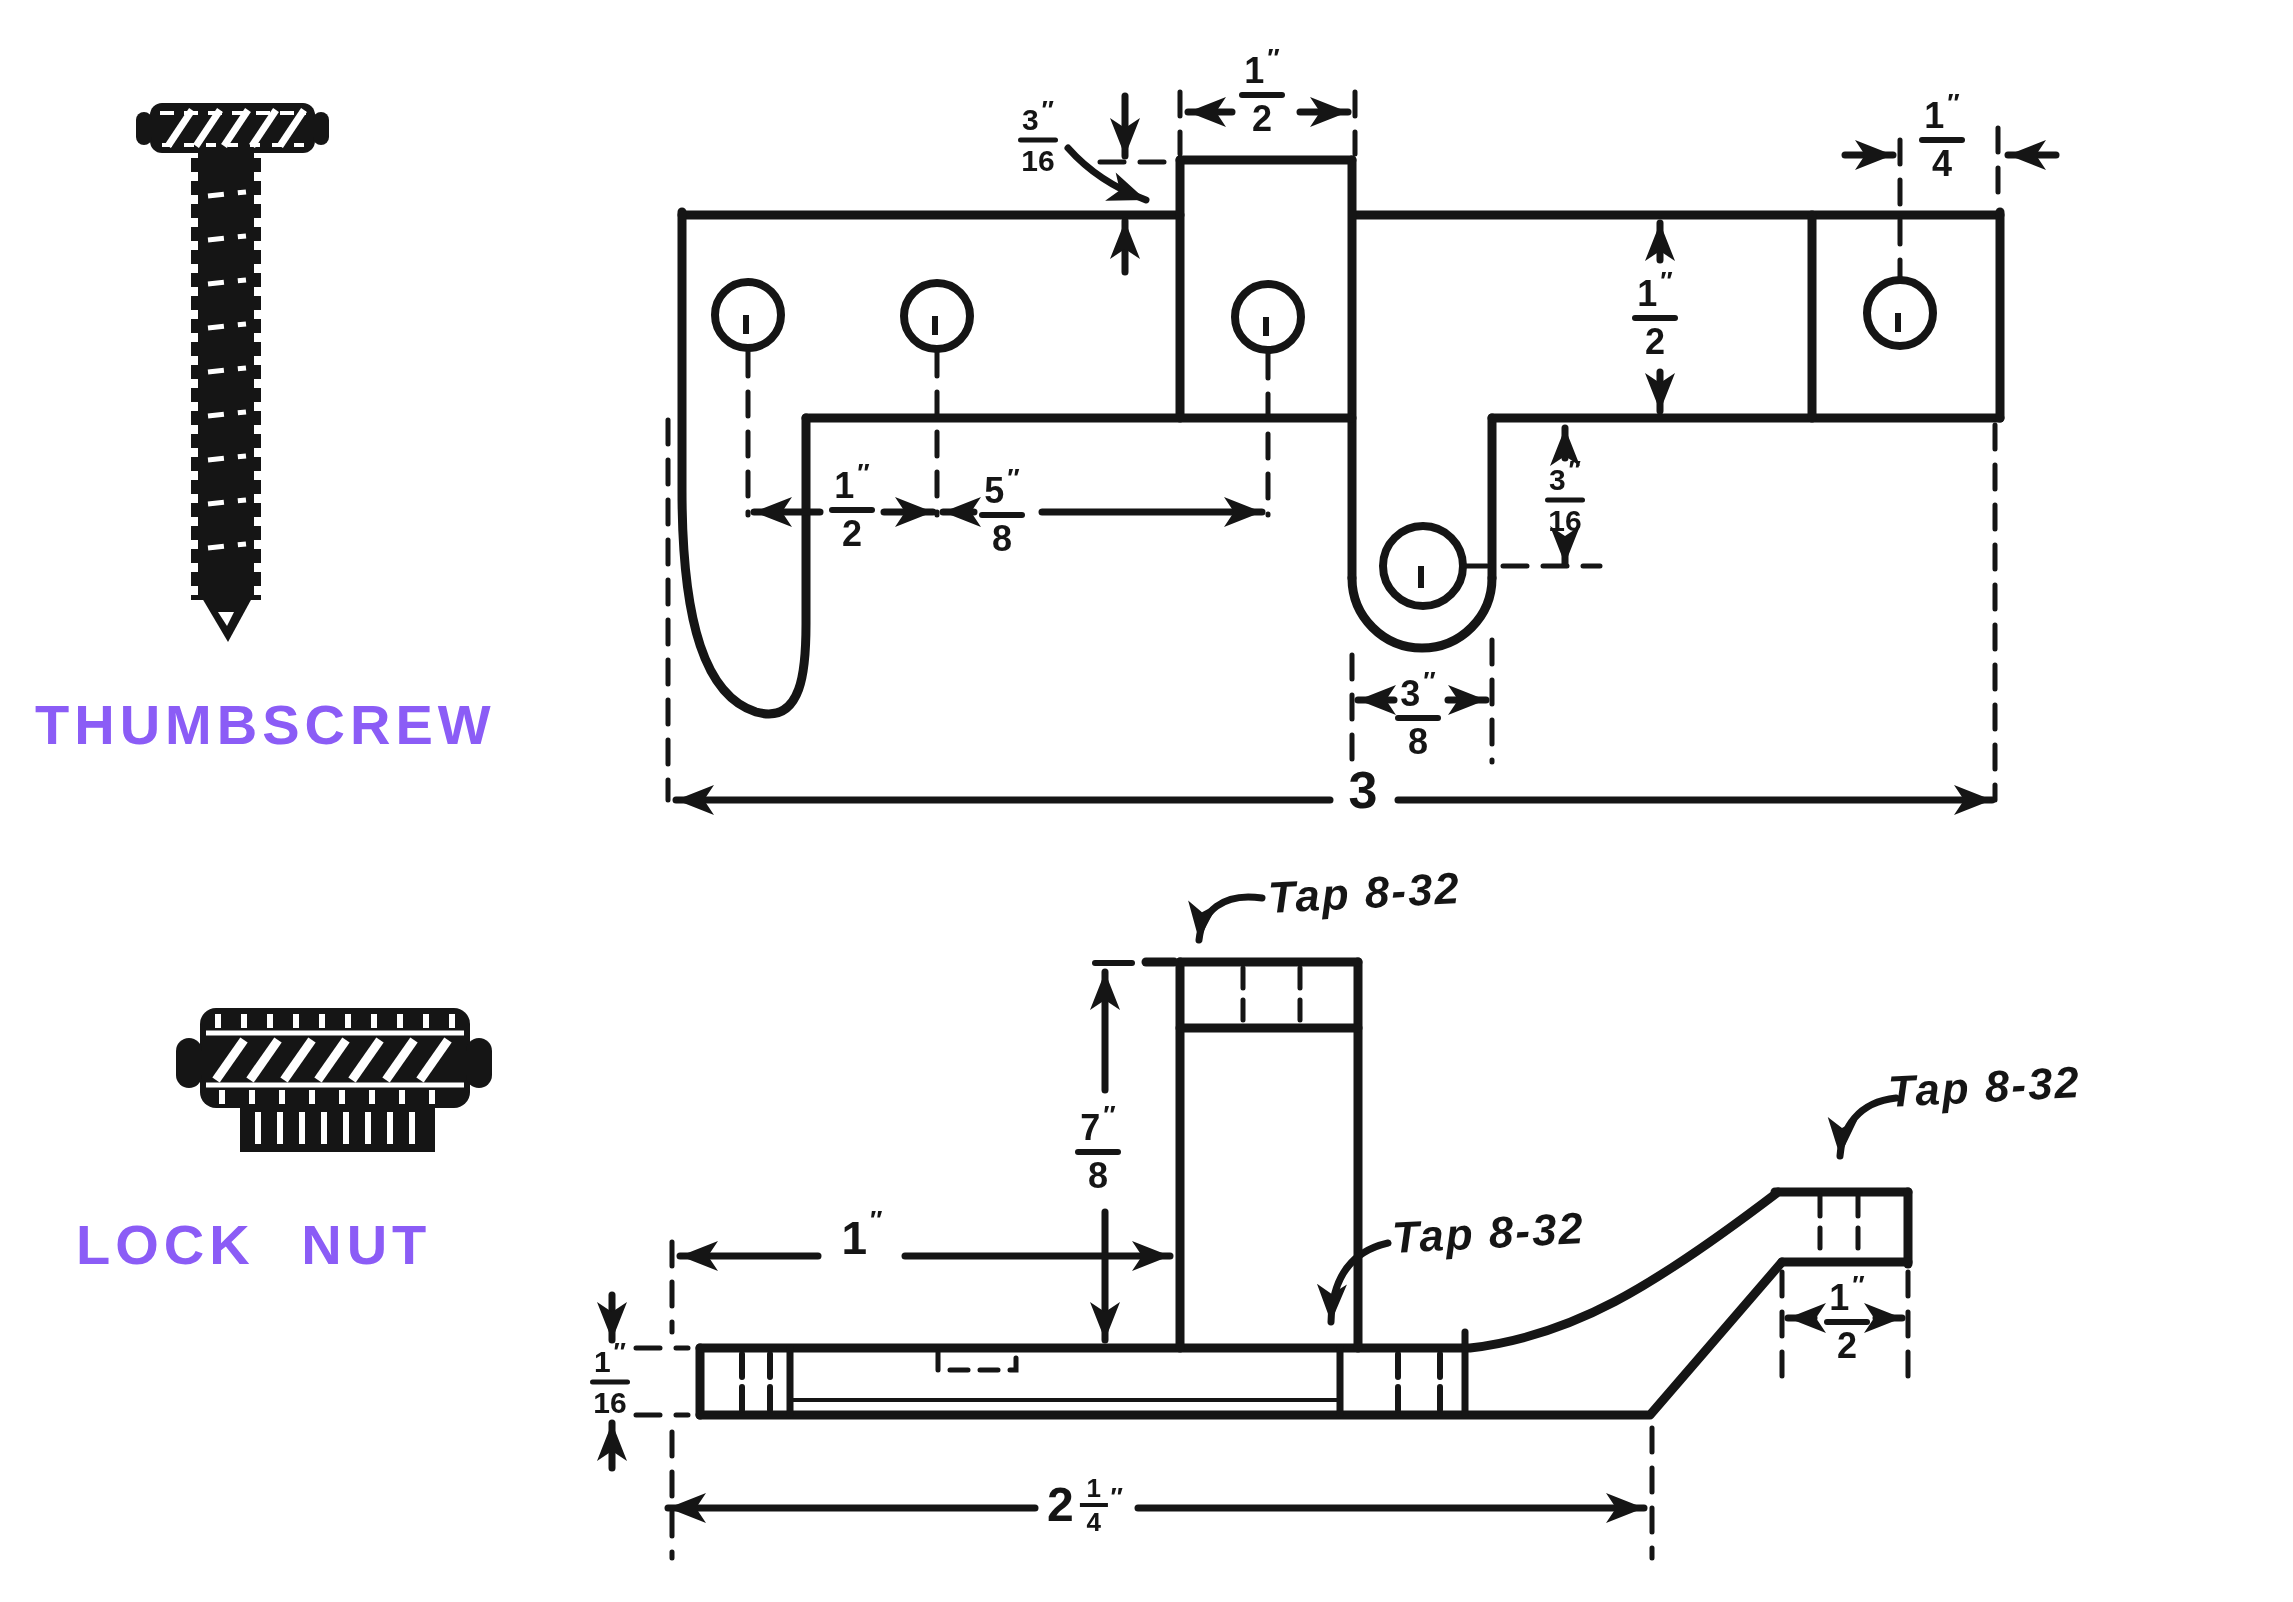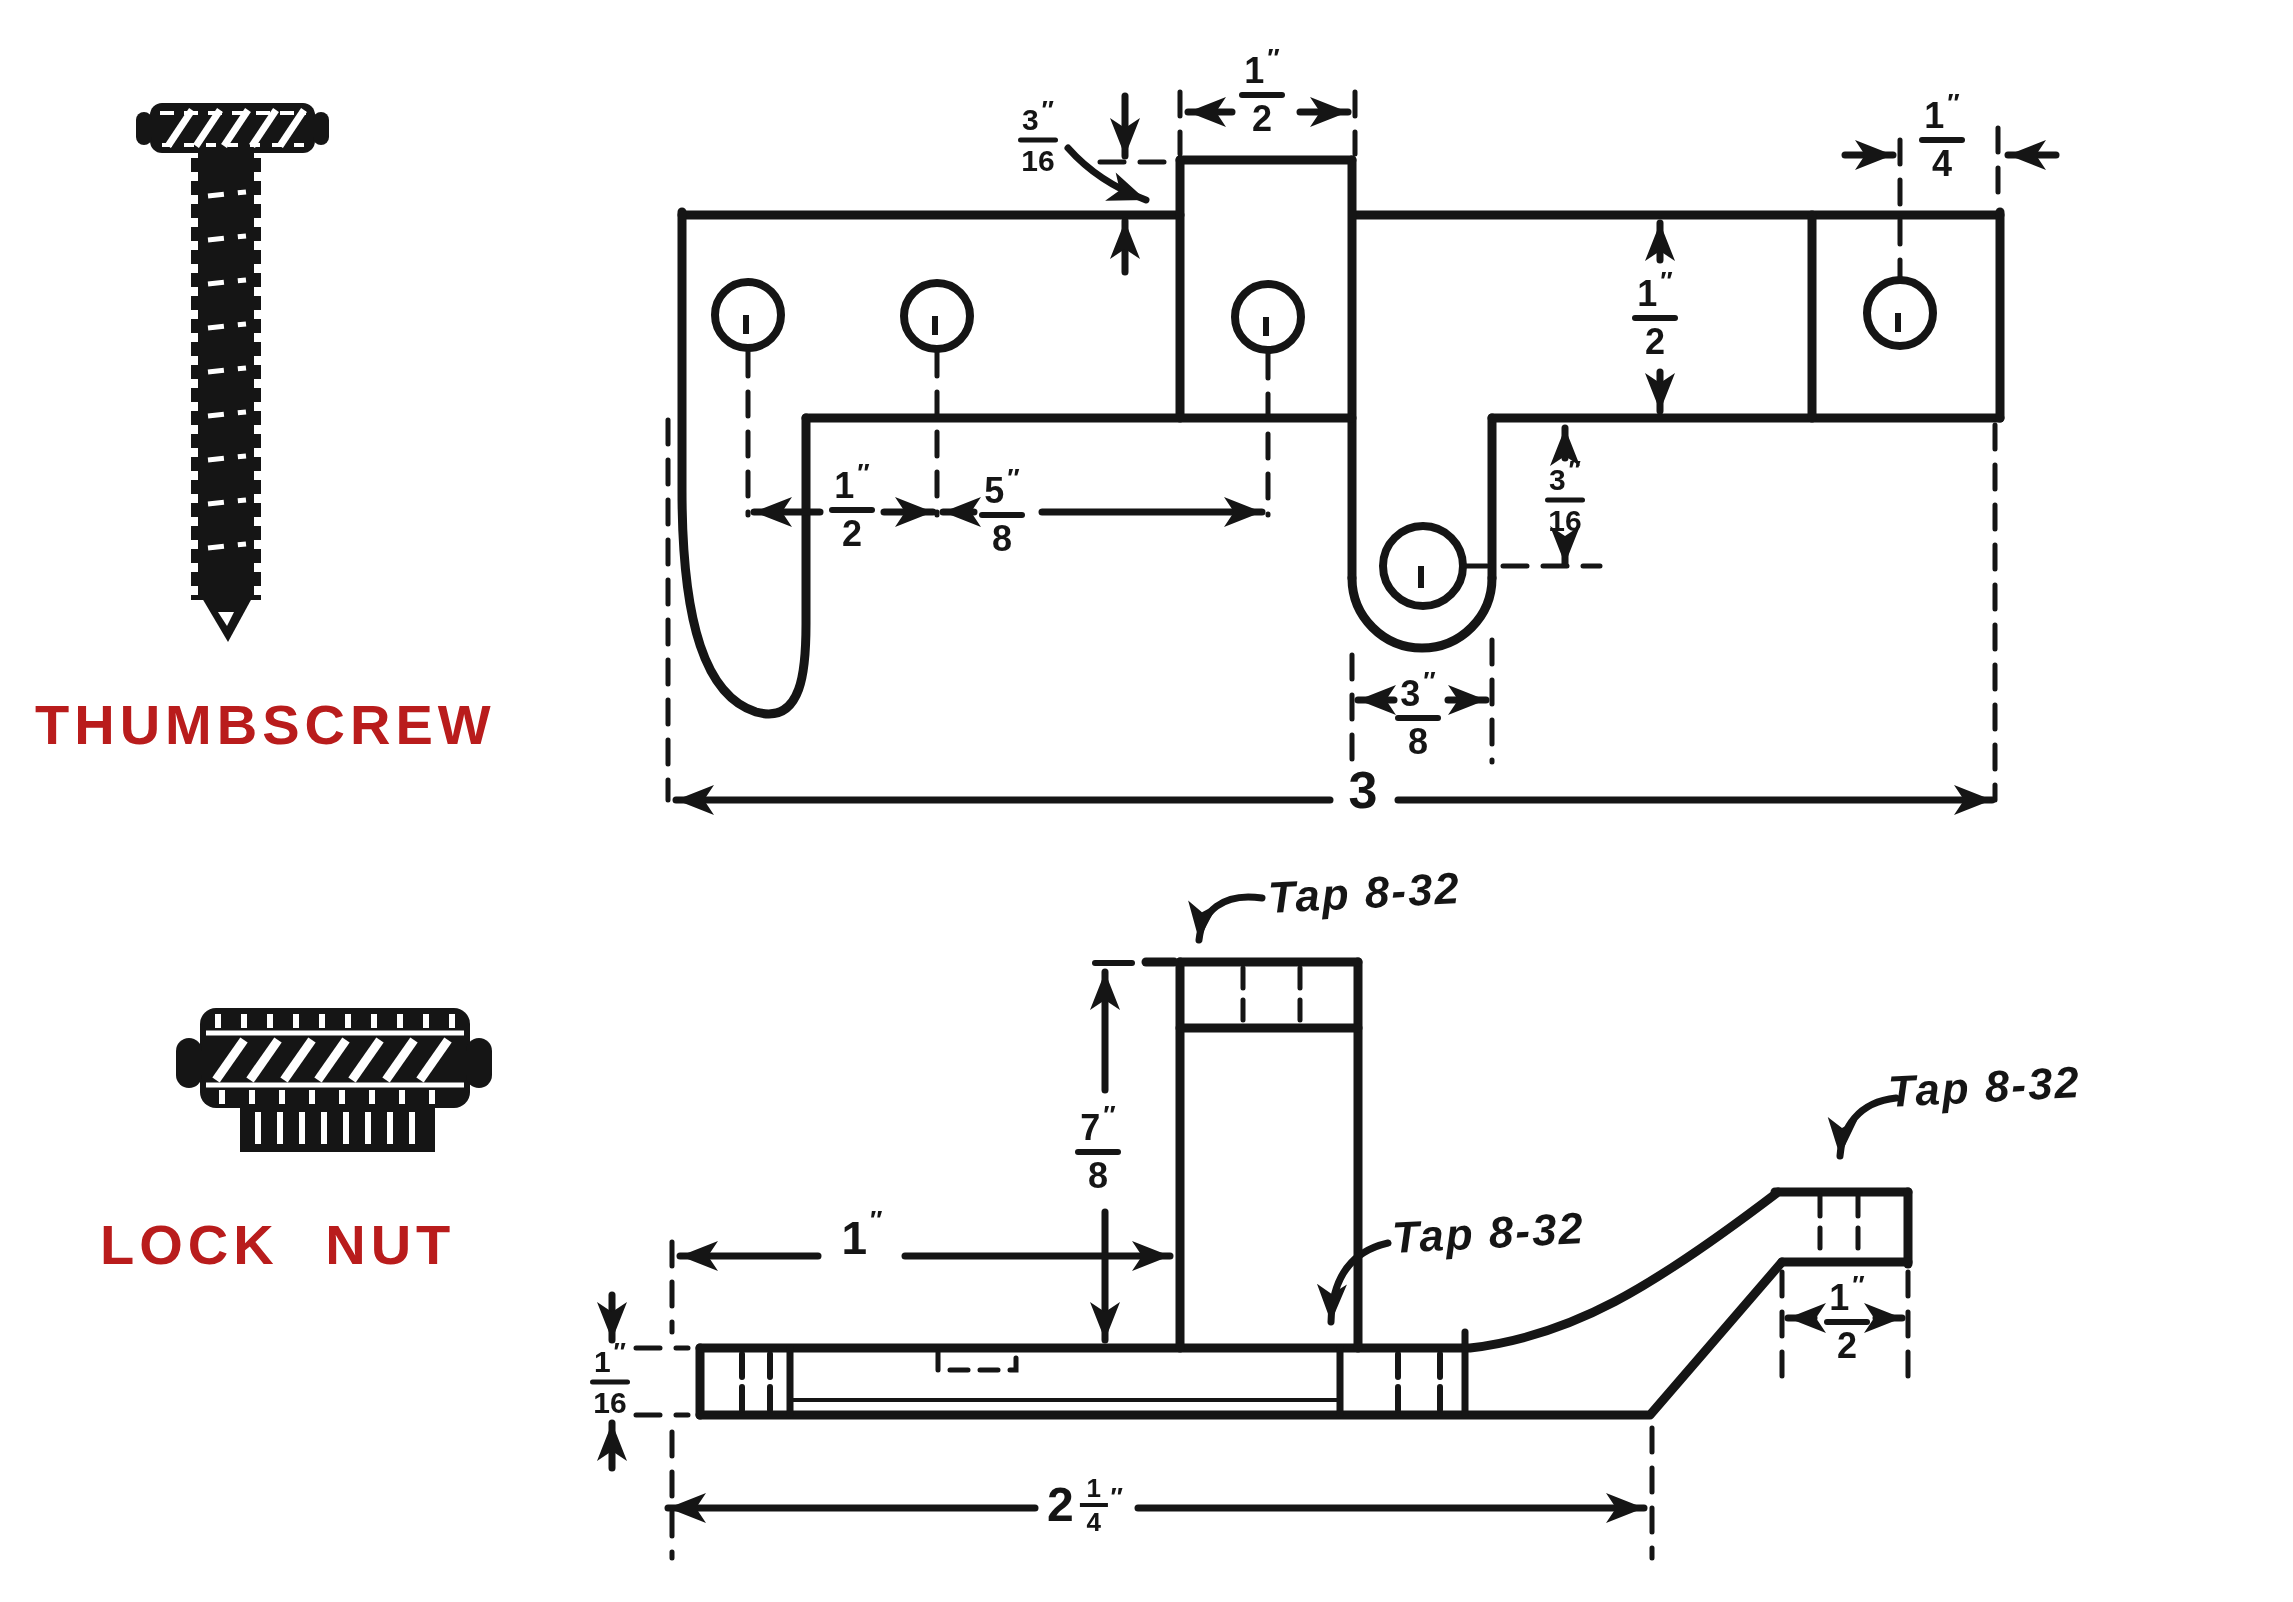--- a/index.html
+++ b/index.html
@@ -3,21 +3,21 @@
 <meta charset="utf-8">
 <style>
   html,body{margin:0;padding:0;background:#e8e8e8;}
   .stage{
     position:relative;width:2293px;height:1602px;background:#ffffff;
     font-family:"Liberation Sans", sans-serif;color:#151515;overflow:hidden;
   }
   svg.linework{position:absolute;left:0;top:0;width:2293px;height:1602px;}
   .part-label{
     position:absolute;font-weight:bold;font-size:56px;letter-spacing:5px;
-    color:#b91c1c;white-space:nowrap;
+    color:#8b5cf6;white-space:nowrap;
   }
   .tap-label{
     position:absolute;font-weight:bold;font-style:italic;font-size:44px;
     letter-spacing:2px;color:#151515;white-space:nowrap;transform:rotate(-3deg);
   }
   
   .dim{position:absolute;transform:translate(-50%,-50%);display:flex;flex-direction:column;
        align-items:center;line-height:1;font-weight:bold;color:#151515;}
   .dim .fnum,.dim .fden{font-size:36px;display:inline-flex;align-items:flex-start;}
   .dim .fbar{width:46px;height:6px;background:#151515;margin:3px 0;border-radius:3px;}
@@ -244,21 +244,21 @@
       <path d="M1138,1508 L1644,1508" marker-end="url(#ah)"></path>
       <path d="M1814,1318 L1788,1318" marker-end="url(#ah)"></path>
       <path d="M1876,1318 L1902,1318" marker-end="url(#ah)"></path>
       <path d="M1262,898 C1222,892 1202,912 1199,940" marker-end="url(#ah)"></path>
       <path d="M1388,1243 C1348,1252 1332,1282 1331,1322" marker-end="url(#ah)"></path>
       <path d="M1896,1098 C1858,1102 1842,1128 1840,1156" marker-end="url(#ah)"></path>
     </g>
   </svg>
 
   <div class="part-label" style="left:35px;top:692px;">THUMBSCREW</div>
-  <div class="part-label" style="left:100px;top:1212px;word-spacing:26px;">LOCK NUT</div>
+  <div class="part-label" style="left:76px;top:1212px;word-spacing:26px;">LOCK NUT</div>
 
   <div class="tap-label" style="left:1268px;top:868px;">Tap 8-32</div>
   <div class="tap-label" style="left:1392px;top:1208px;">Tap 8-32</div>
   <div class="tap-label" style="left:1888px;top:1062px;">Tap 8-32</div>
 
   <div class="dim" style="left:1262px;top:95px;">
     <span class="fnum">
         <span>1</span>
         <span class="unit">″</span>
       </span>

